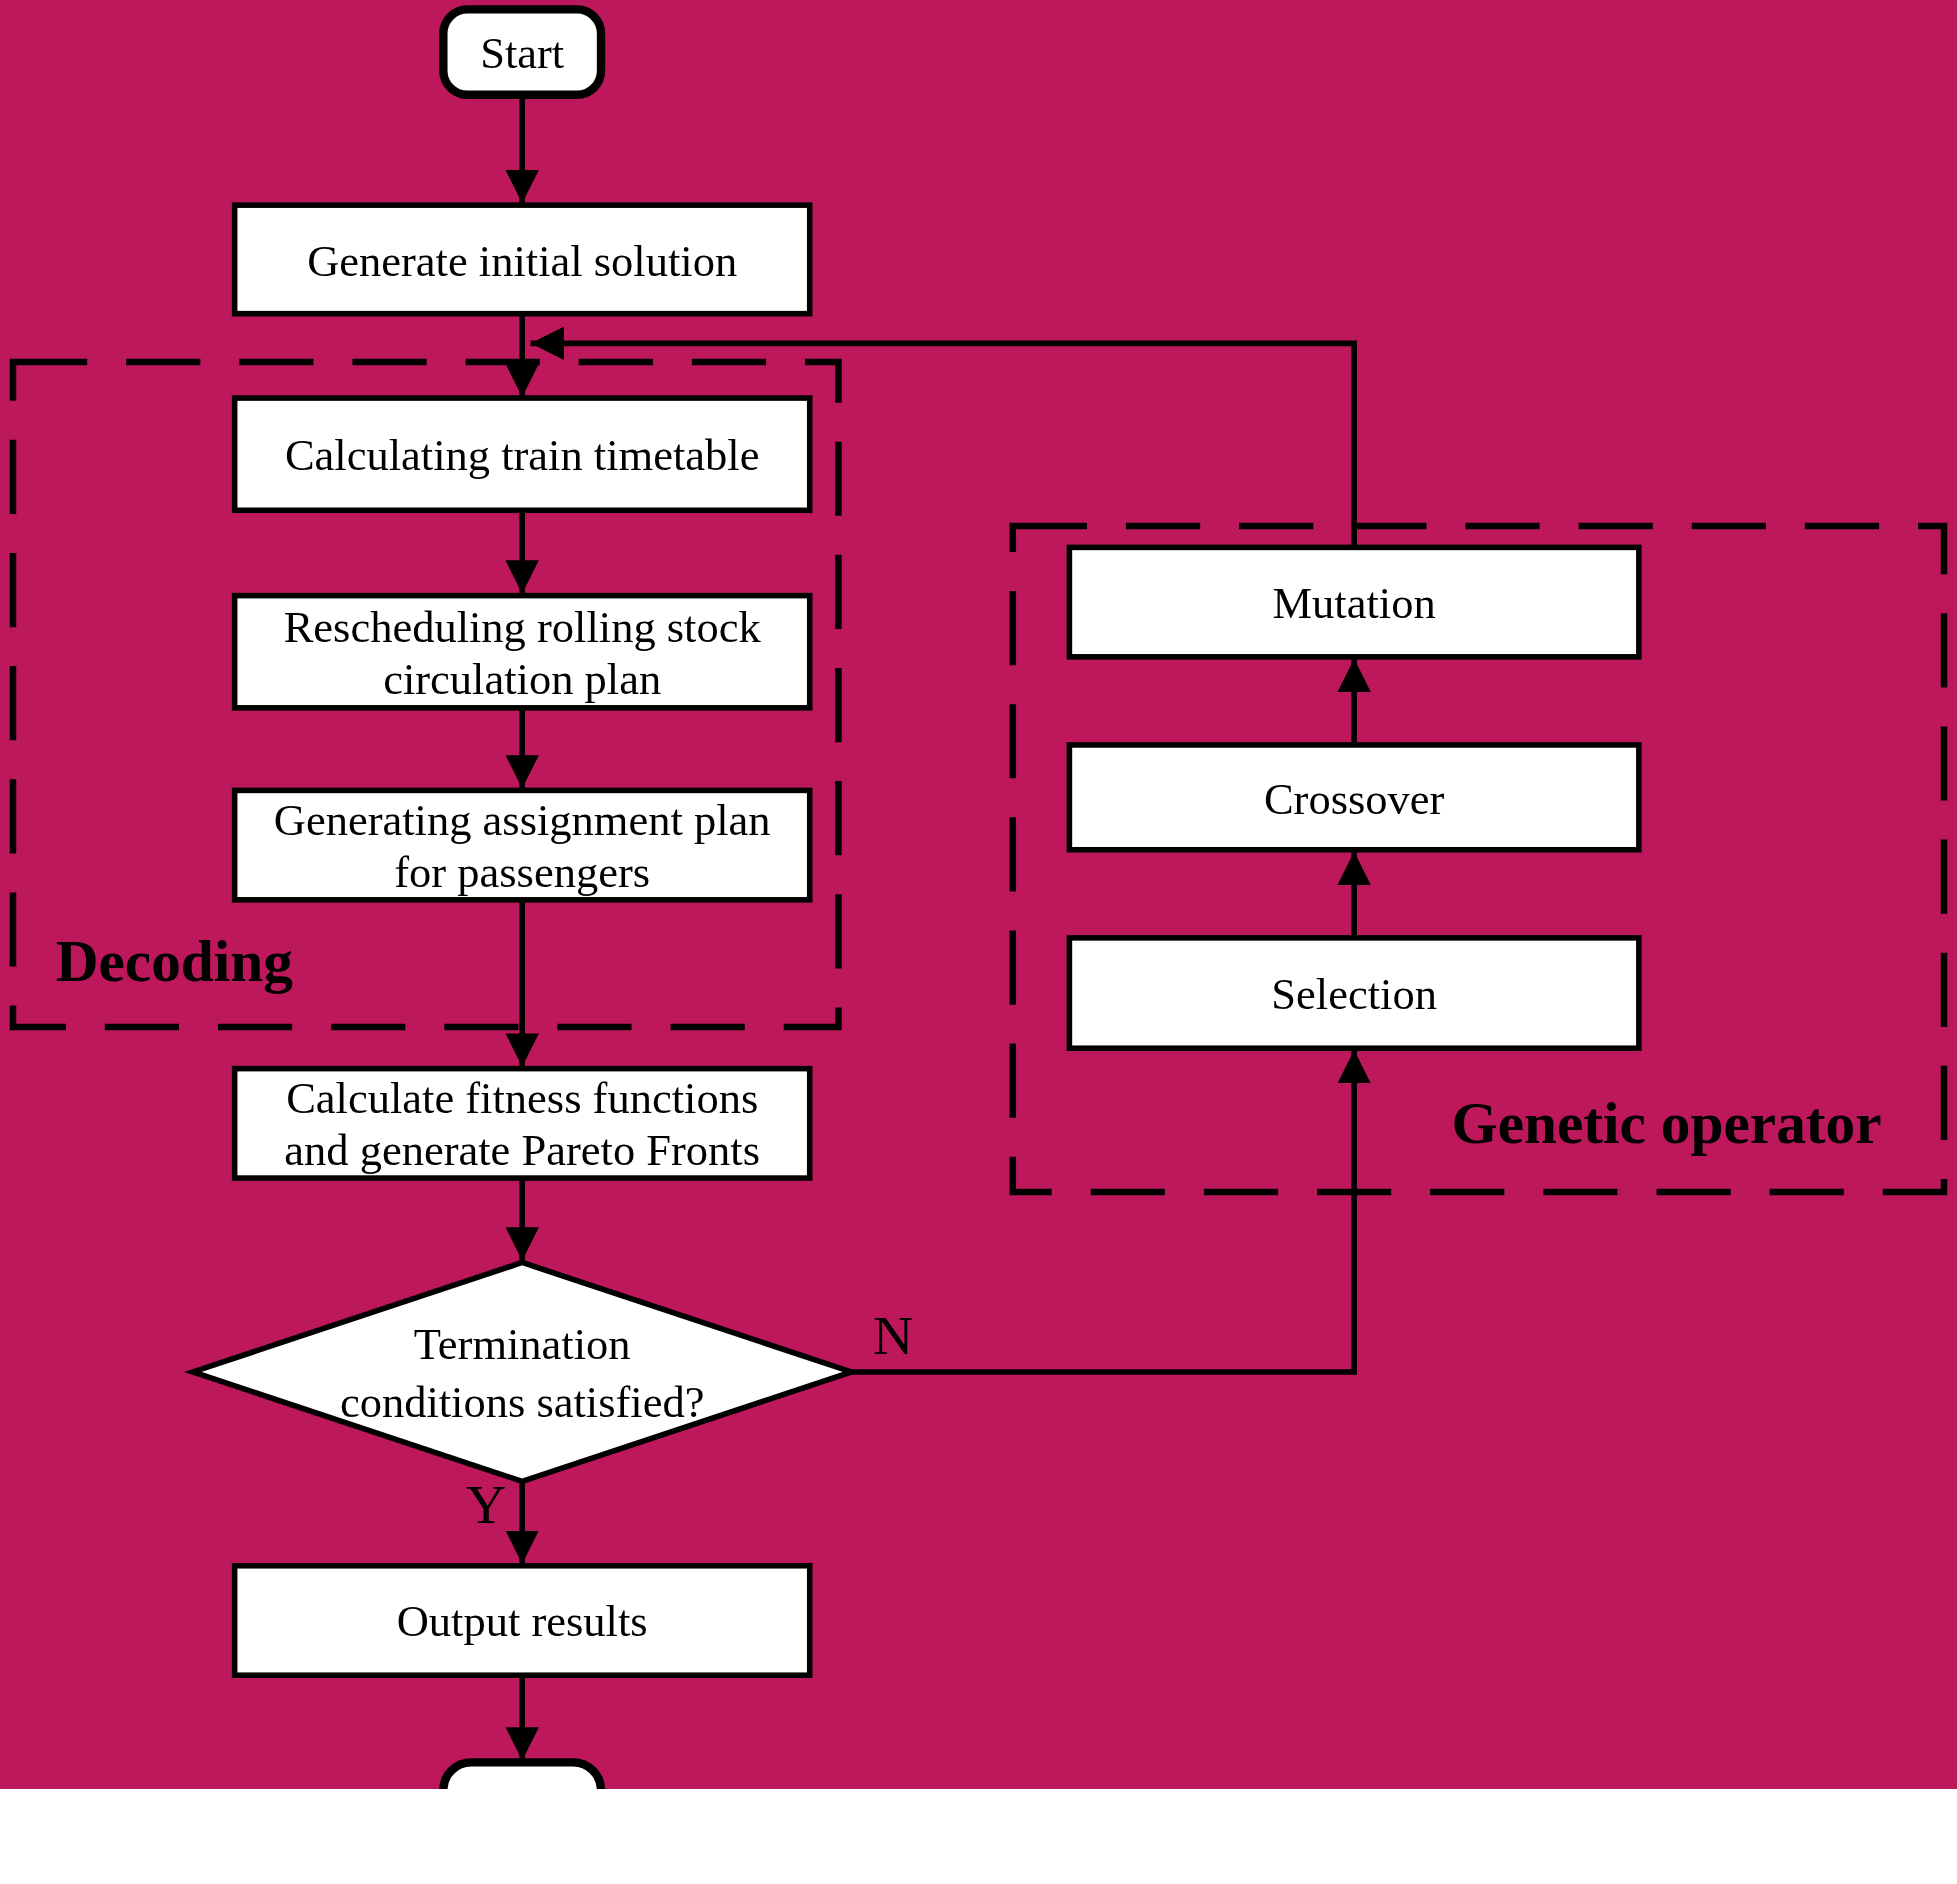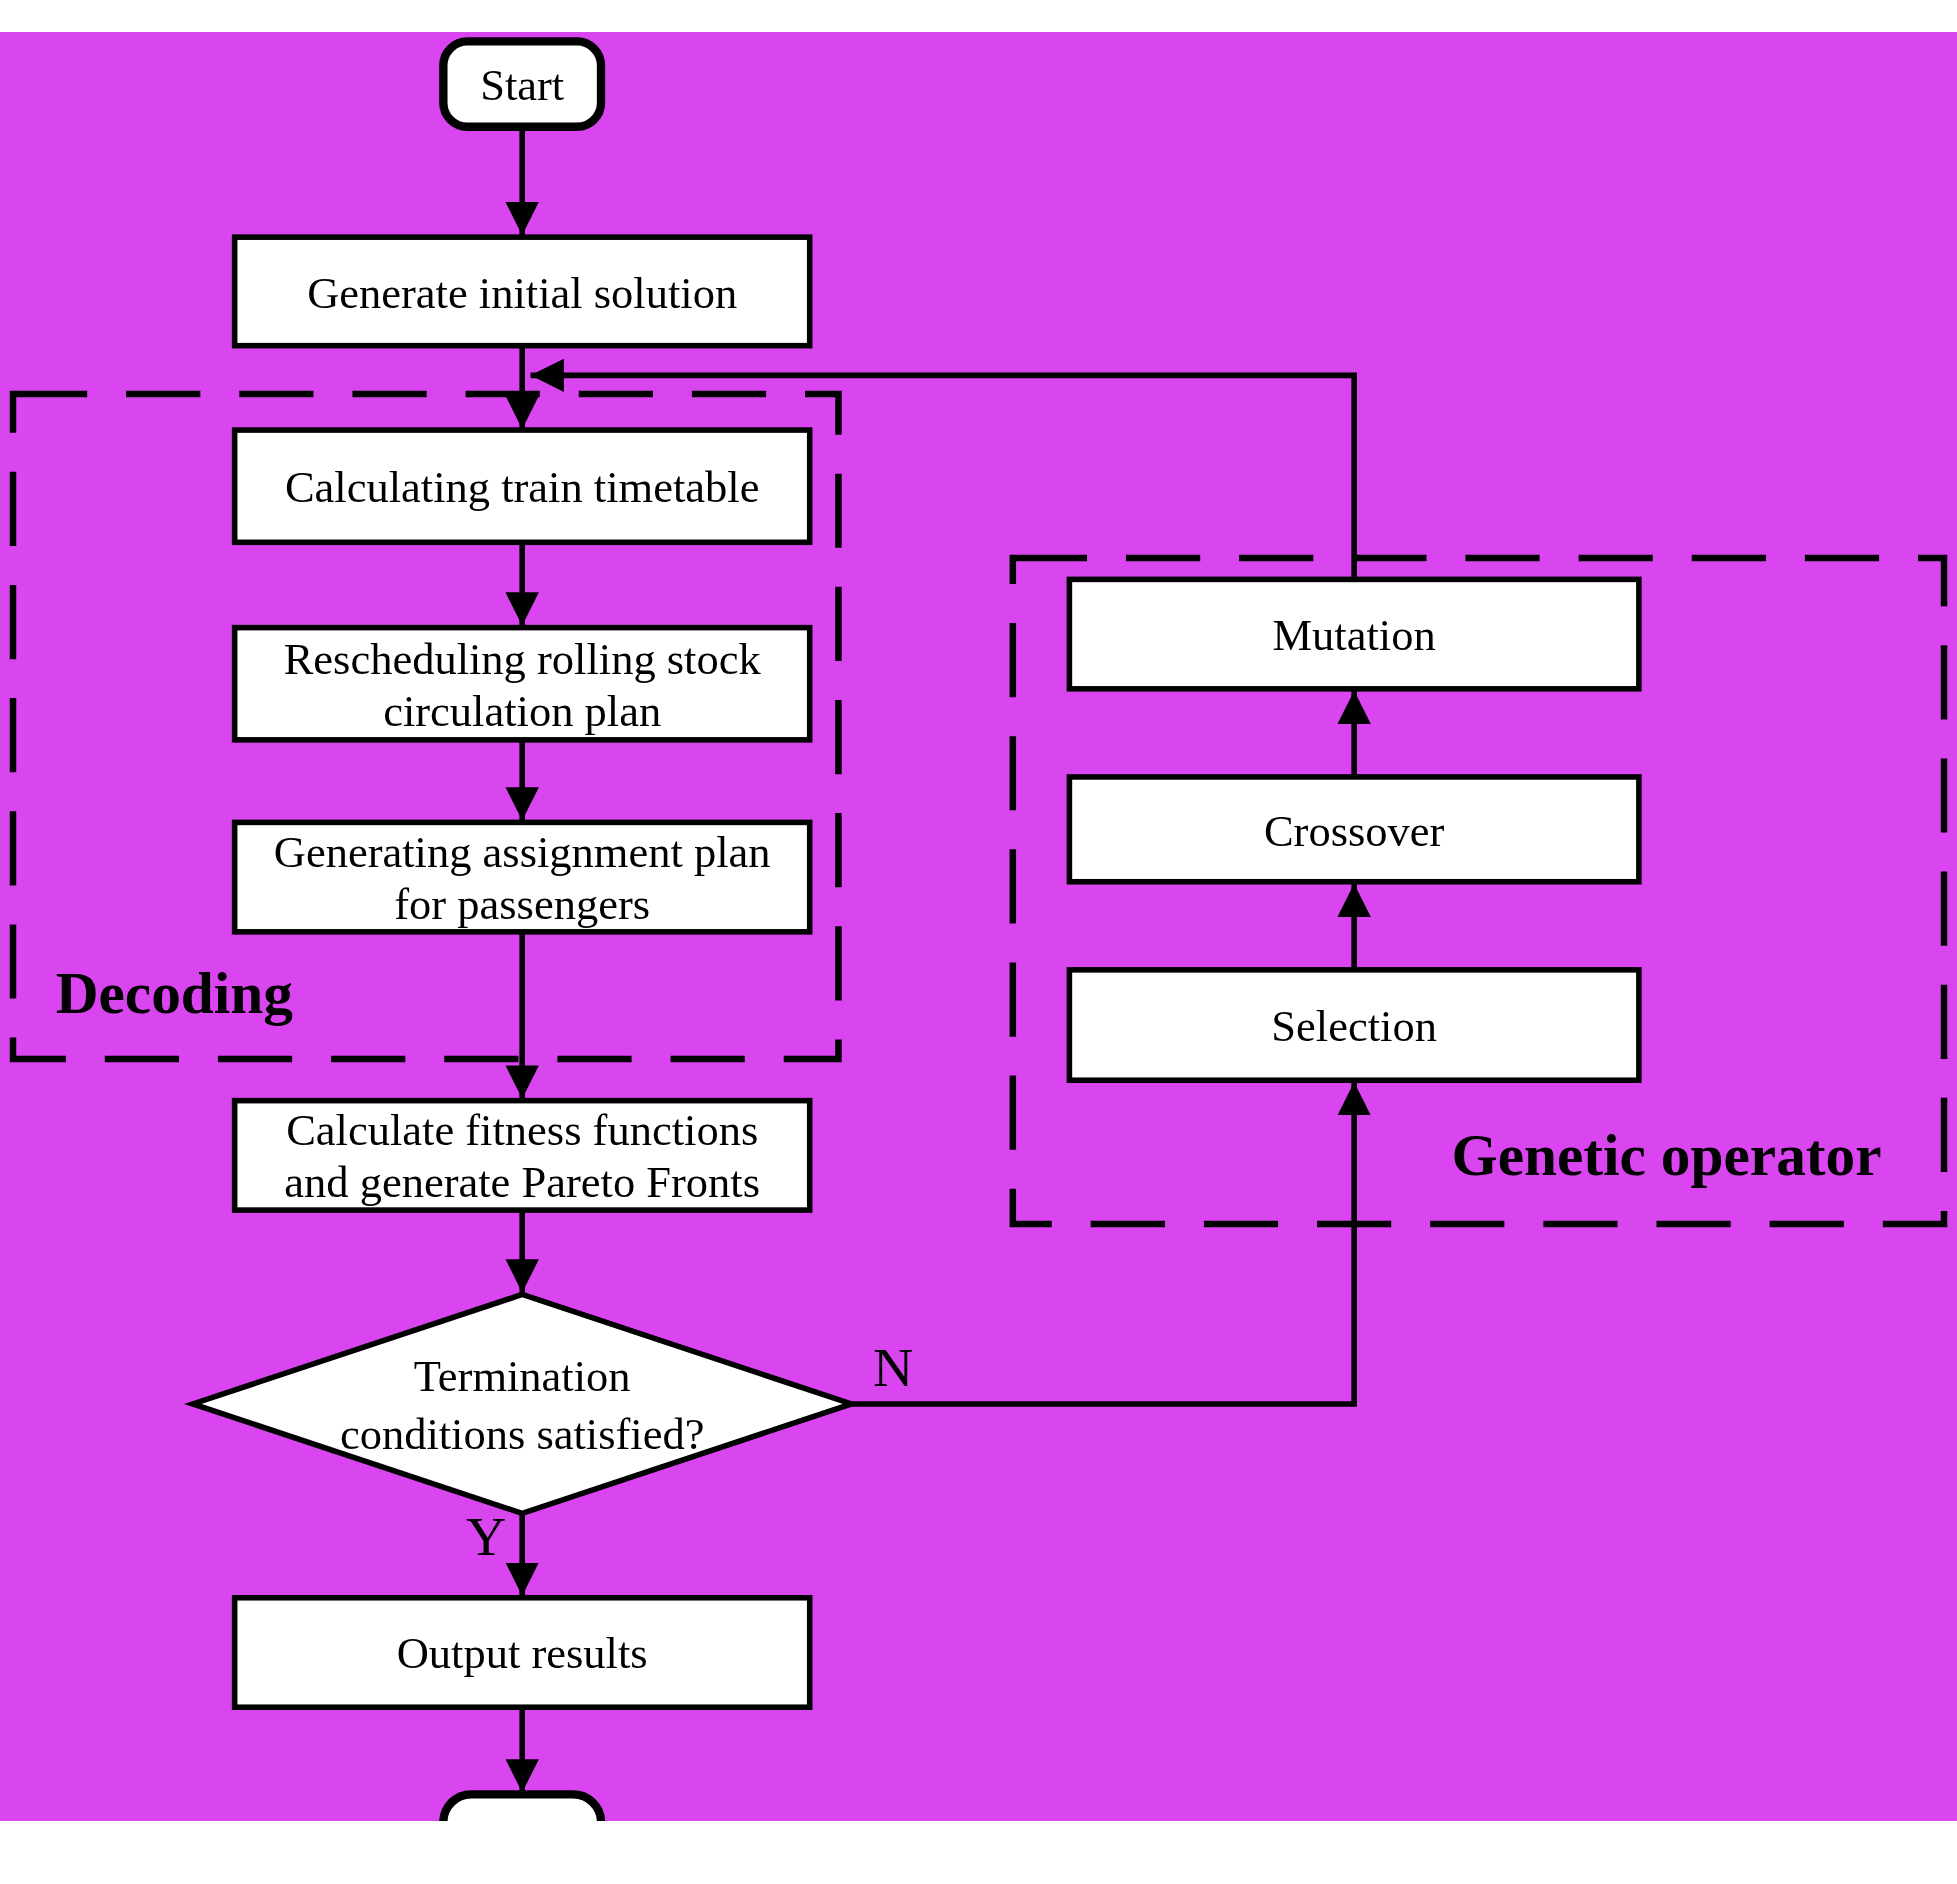--- a/index.html
+++ b/index.html
@@ -1,16 +1,16 @@
 <!DOCTYPE html>
 <html style="font-size:15px"><head>
 <meta charset="utf-8">
 <style>
   html,body{margin:0;padding:0;background:#ffffff;}
-  .stage{width:1957px;height:1789px;position:relative;background:#d946ef;margin-top:32px;}
+  .stage{width:1957px;height:1789px;position:relative;background:#be185d;}
   svg{display:block;}
   .box{fill:#ffffff;stroke:#000000;stroke-width:6;}
   .terminal{fill:#ffffff;stroke:#000000;stroke-width:9;}
   .diamond{fill:#ffffff;stroke:#000000;stroke-width:6;}
   .edge{stroke:#000000;stroke-width:6;fill:none;}
   .dashed-frame{stroke:#000000;stroke-width:7;fill:none;stroke-dasharray:80 42;}
   .lbl{font-family:"Liberation Serif","DejaVu Serif",serif;font-size:48px;fill:#000000;text-anchor:middle;}
   .group-lbl{font-family:"Liberation Serif","DejaVu Serif",serif;font-size:64px;font-weight:bold;fill:#000000;text-anchor:start;}
   .branch-lbl{font-family:"Liberation Serif","DejaVu Serif",serif;font-size:60px;fill:#000000;text-anchor:middle;}
 </style>

